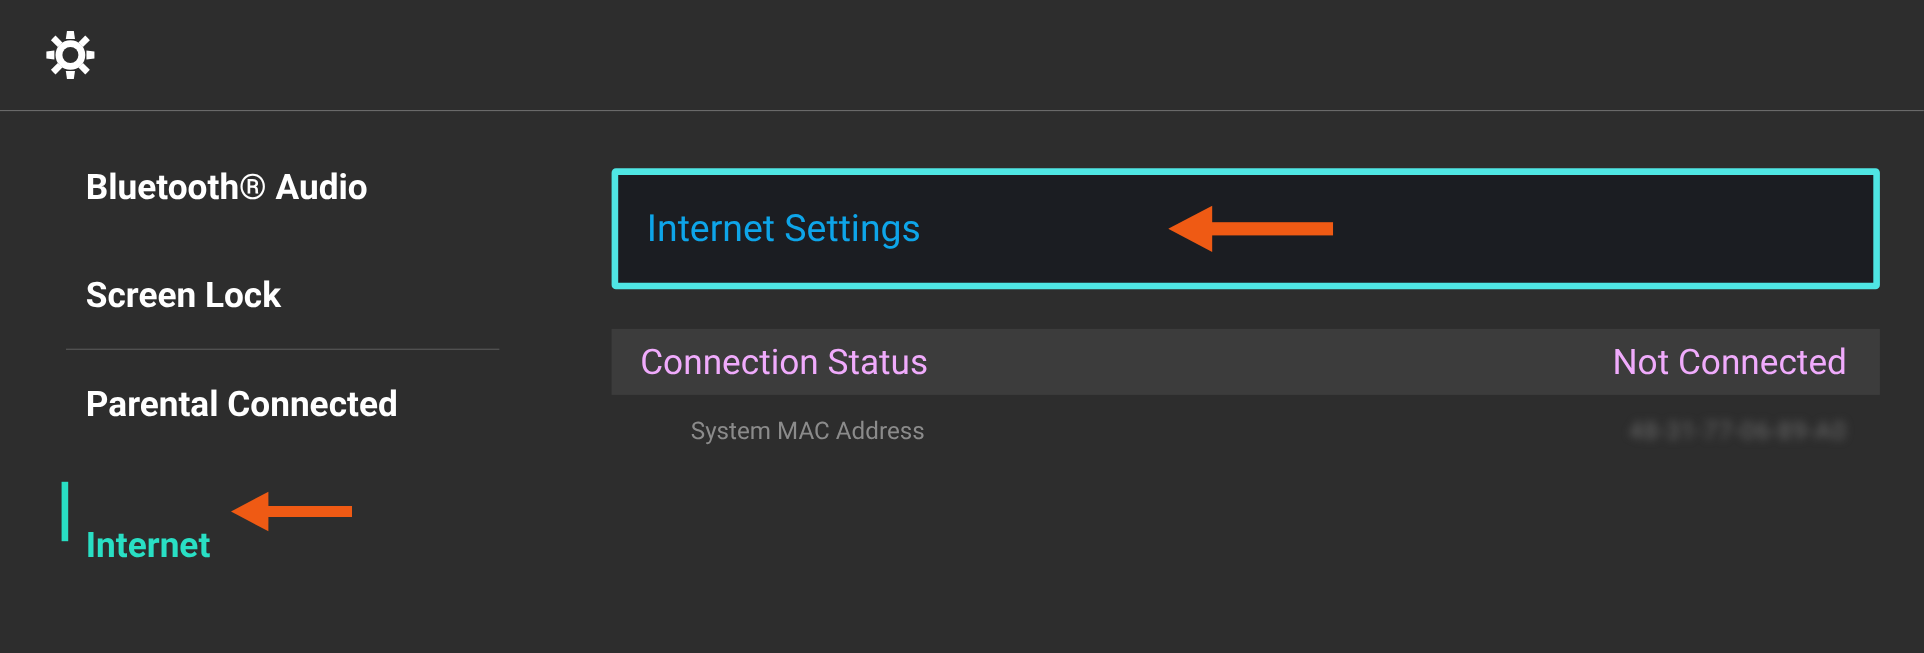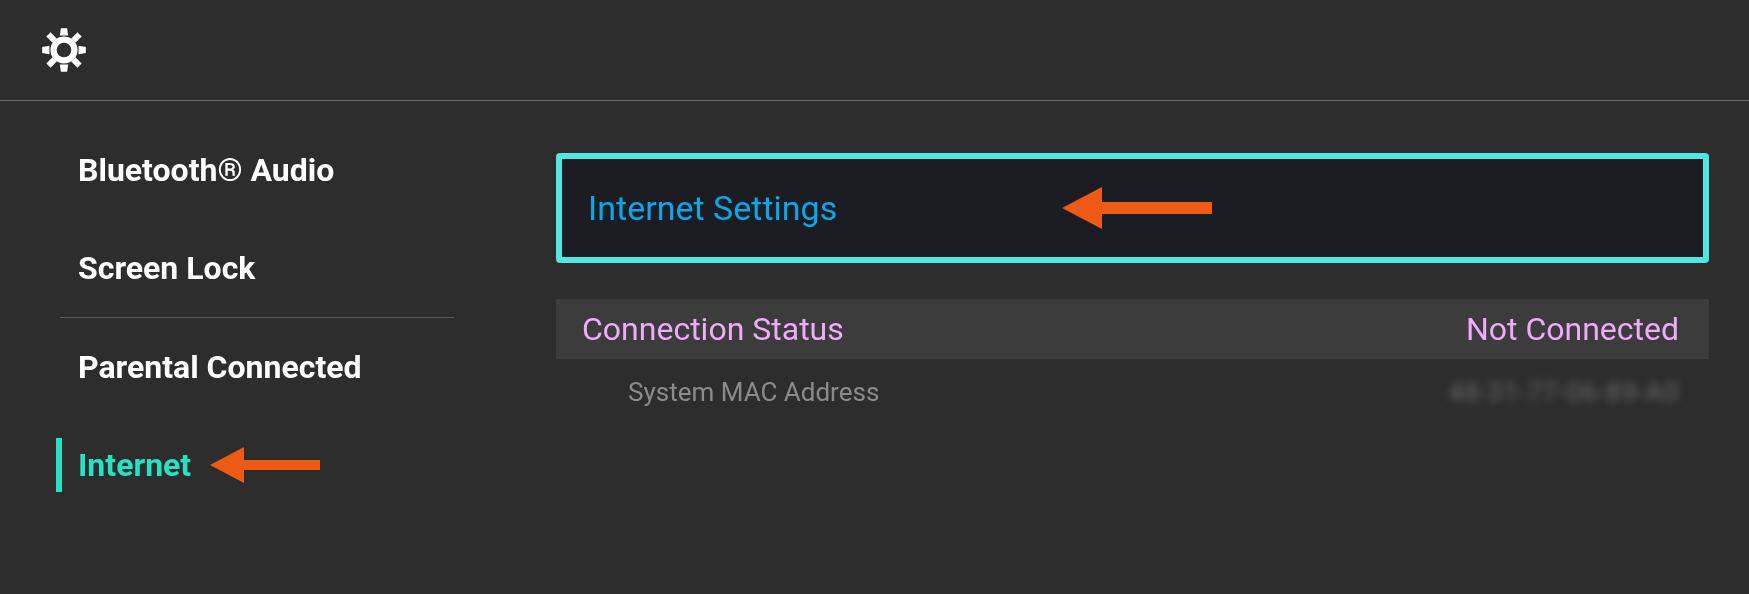--- a/index.html
+++ b/index.html
@@ -65,20 +65,21 @@
     position: relative;
     font-weight: bold;
   }
   .side-divider {
     margin: 0 56px 0 60px;
     border: none;
     border-top: 1px solid #5a5a5a;
   }
   .side-item.active {
     color: #29dfc4;
+    align-items: flex-end;
   }
   .side-item.active::before {
     content: "";
     position: absolute;
     left: 56px;
     top: 22px;
     bottom: 22px;
     width: 6px;
     background: #29dfc4;
   }
@@ -119,21 +120,21 @@
     padding: 0 30px 0 26px;
     font-size: 32px;
     color: #f0abfc;
   }
   .row-sub {
     height: 66px;
     display: flex;
     align-items: center;
     justify-content: space-between;
     padding: 0 30px 0 72px;
-    font-size: 26px;
+    font-size: 22px;
     color: #8b8b8b;
   }
   .row-sub .val {
     color: #6b6b6b;
     filter: blur(4px);
     letter-spacing: 1px;
   }
 
   
   .arrow-annot {

